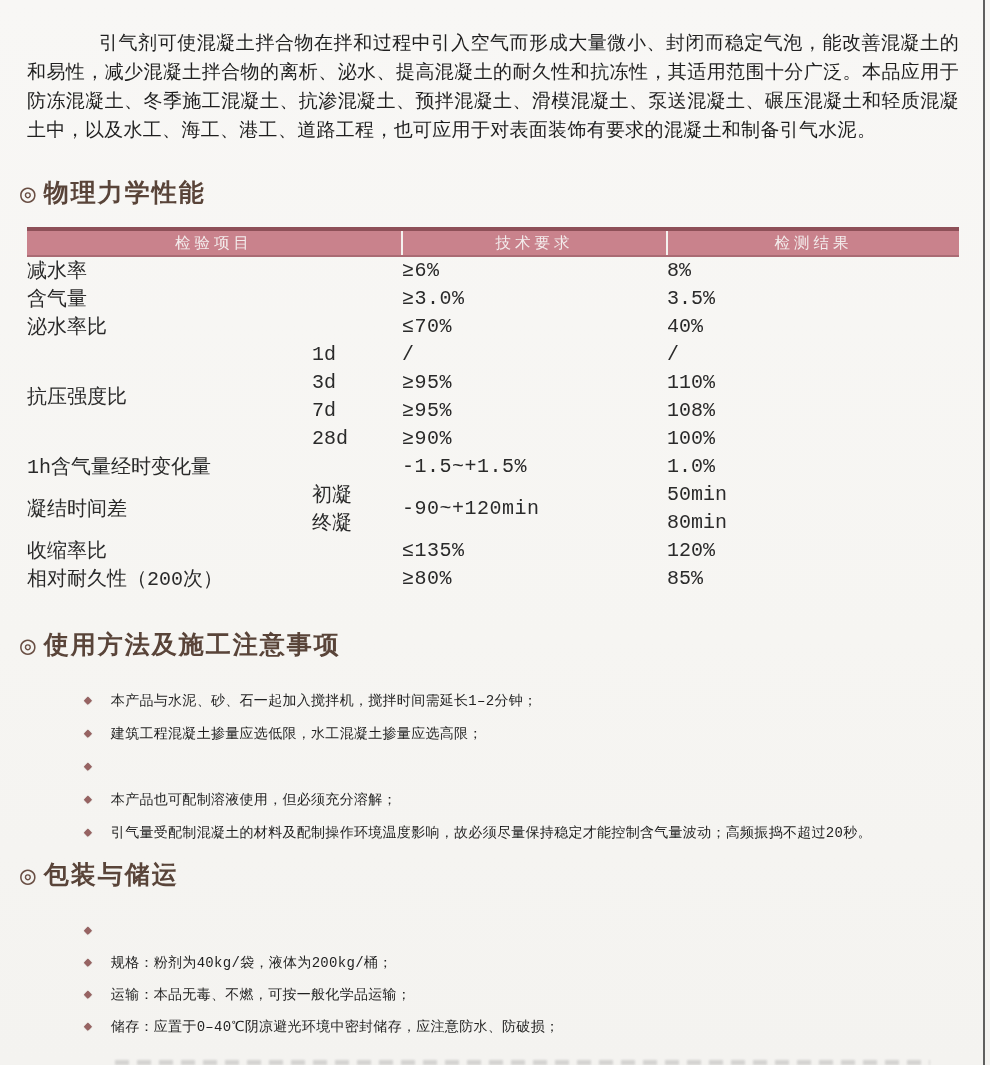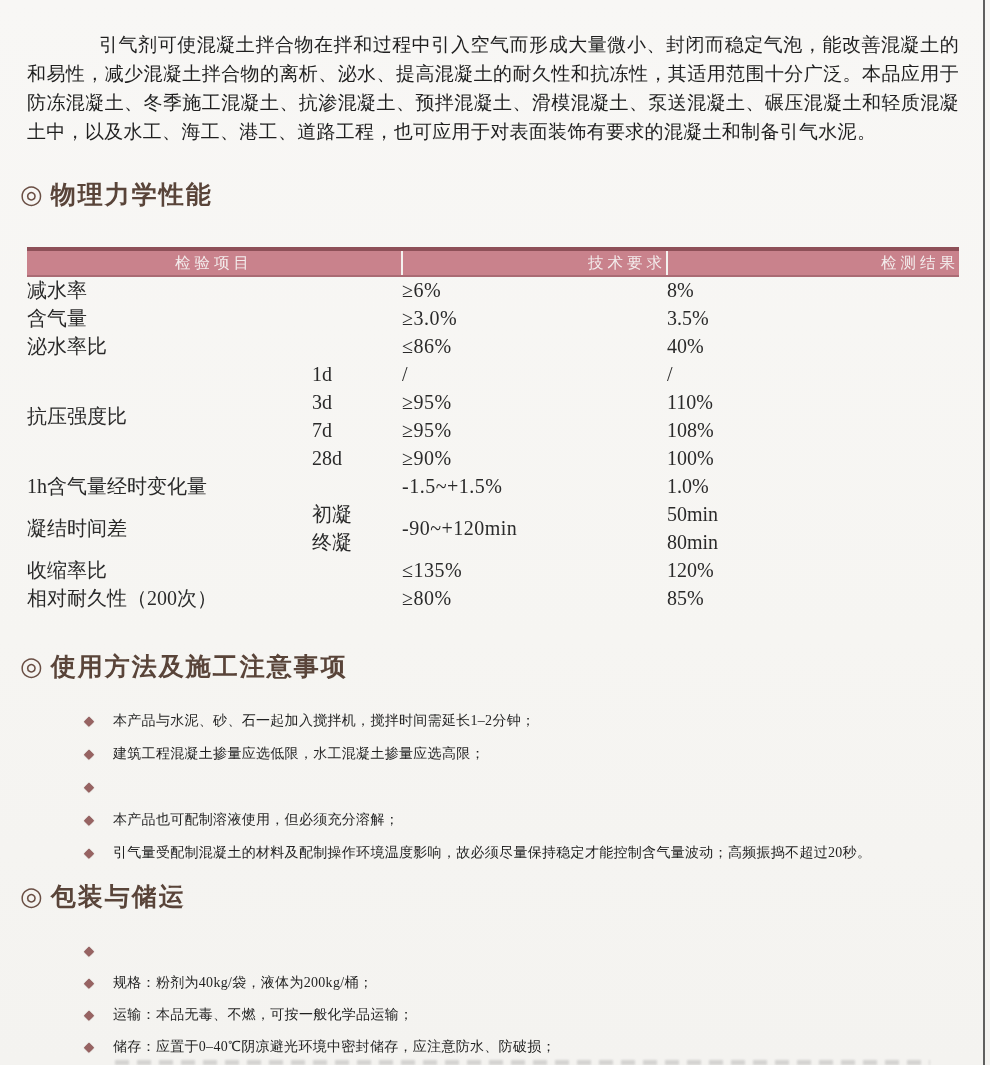--- a/index.html
+++ b/index.html
@@ -2,21 +2,21 @@
 <html><head>
 <meta charset="utf-8">
 <style>
   * { margin:0; padding:0; box-sizing:border-box; }
   html,body { background:#e9e8e6; }
   .page {
     position:relative;
     width:990px; height:1065px;
     margin:0 auto;
     background:linear-gradient(180deg,#f8f7f5 0%, #f6f5f2 60%, #f4f3f0 100%);
-    font-family:Liberation Serif, serif;
+    font-family:Liberation Mono, monospace;
     color:#262626;
     overflow:hidden;
   }
   .page-edge-line {
     position:absolute; top:0; right:5px; width:2px; height:100%;
     background:#454545; opacity:0.85;
   }
   .content { padding:30px 30px 0 27px; }
 
   .intro {
@@ -36,35 +36,35 @@
   }
   .section-heading .marker {
     font-size:26px; font-weight:normal;
     margin-right:6px; color:#6a4f44;
   }
   .h1 { margin-top:34px; }
   .h2 { margin-top:40px; }
   .h3 { margin-top:16px; }
 
   table.props {
-    margin-top:37px;
+    margin-top:17px;
     width:932px;
     border-collapse:collapse;
     table-layout:fixed;
   }
   table.props thead th {
     background:#c9828c;
     border-top:4px solid #8e5058;
     border-bottom:2px solid #aa6b74;
     color:#f3ecec;
     font-size:15.5px; font-weight:normal;
     letter-spacing:4px;
     height:27px;
   }
-  table.props thead th + th { border-left:2px solid #f4f2ef;text-align:right; }
+  table.props thead th + th { border-left:2px solid #f4f2ef; }
   table.props td {
     height:28px;
     font-size:20px;
     color:#2a2a2a;
     padding:0;
   }
   .seq-req { letter-spacing:0.5px; }
 
   .bullet-list { margin-top:26px; }
   .bullet-item {
@@ -134,21 +134,21 @@
           <td class="seq-req">≥6%</td>
           <td>8%</td>
         </tr>
         <tr>
           <td colspan="2">含气量</td>
           <td class="seq-req">≥3.0%</td>
           <td>3.5%</td>
         </tr>
         <tr>
           <td colspan="2">泌水率比</td>
-          <td class="seq-req">≤86%</td>
+          <td class="seq-req">≤70%</td>
           <td>40%</td>
         </tr>
         <tr>
           <td rowspan="4">抗压强度比</td>
           <td>1d</td>
           <td class="seq-req">/</td>
           <td>/</td>
         </tr>
         <tr>
           <td>3d</td>

